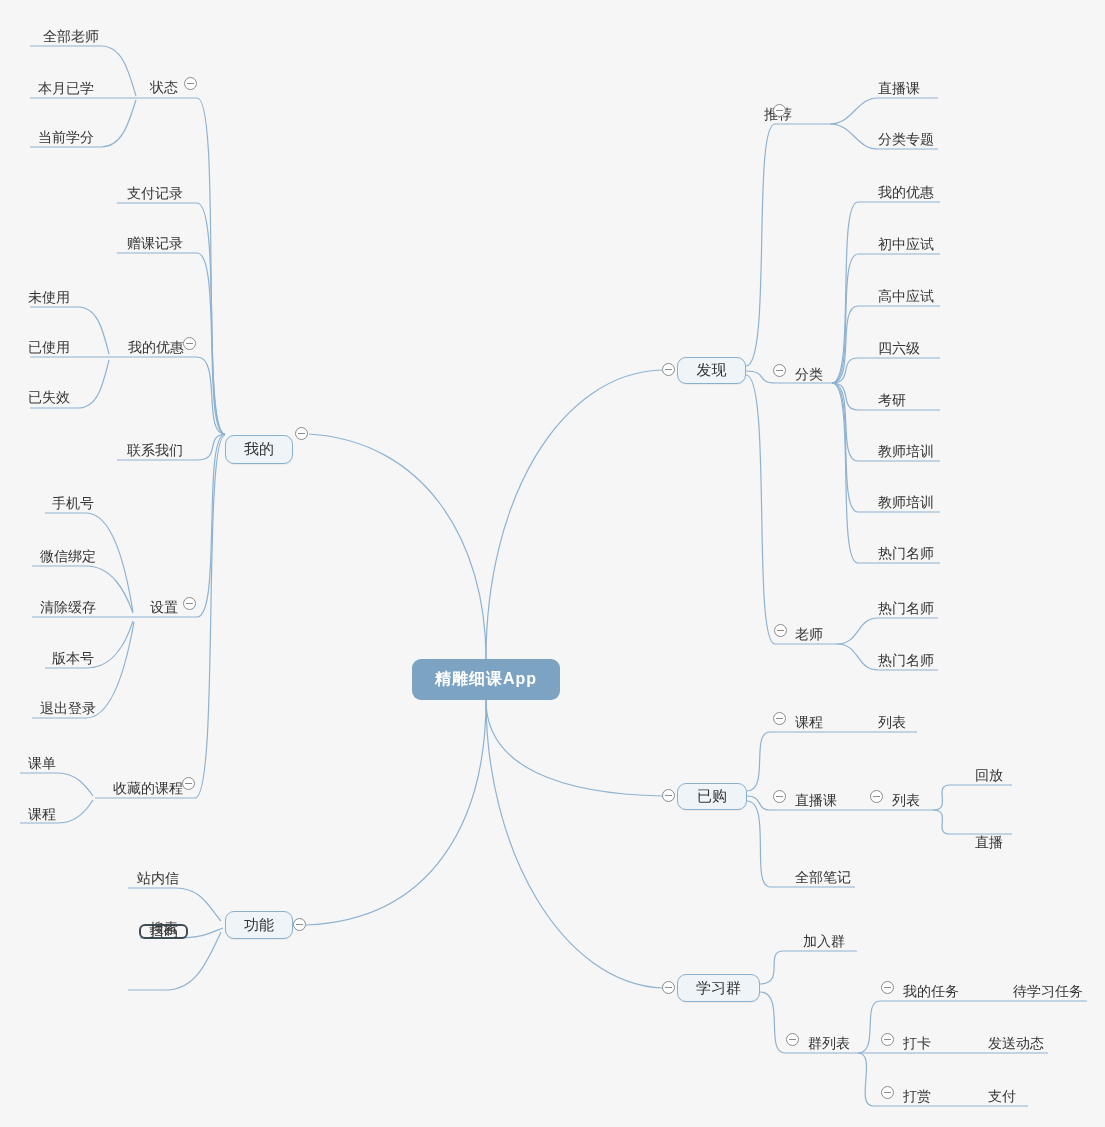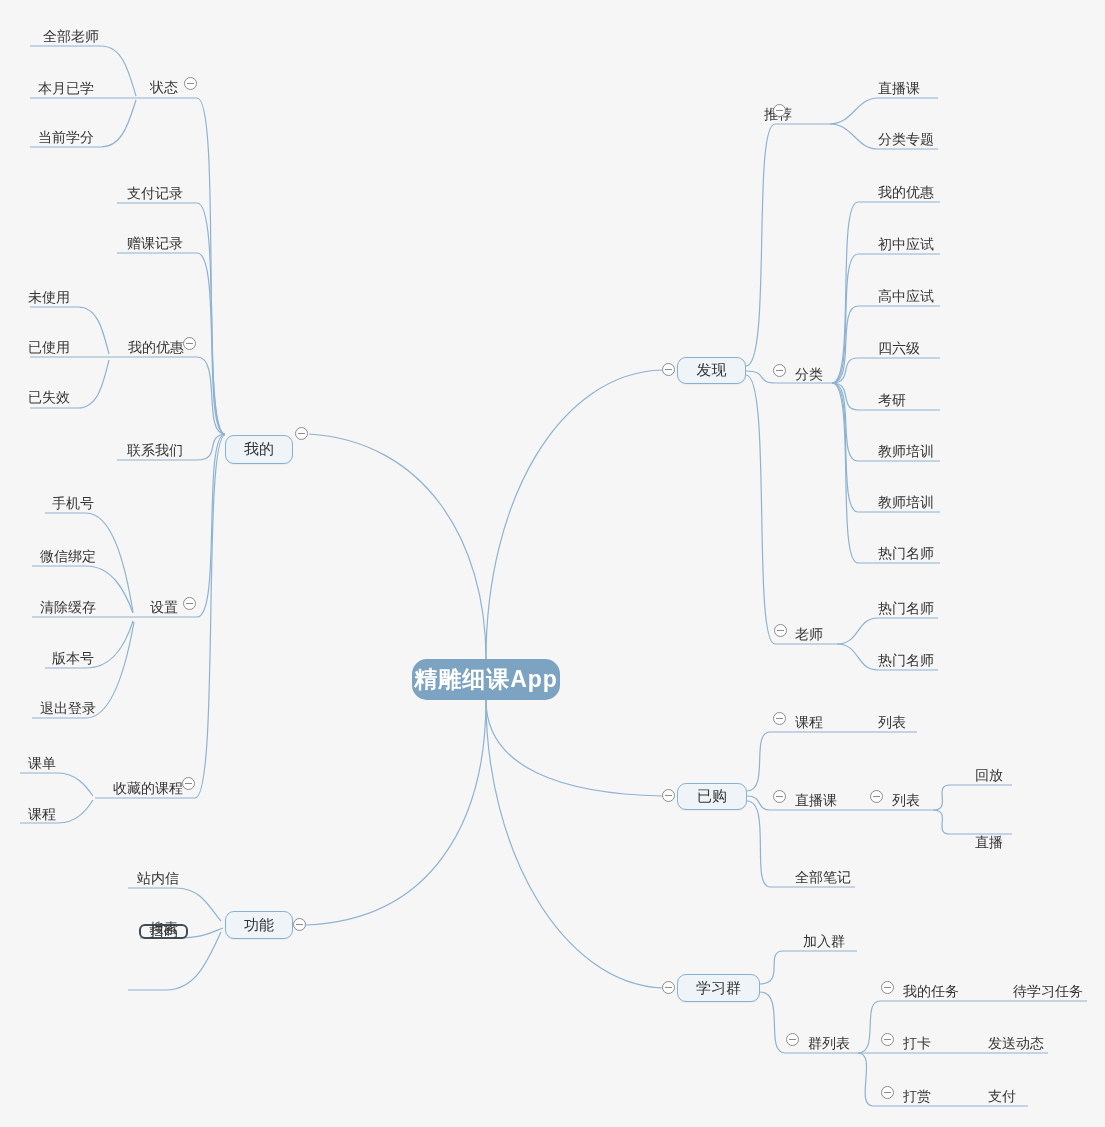--- a/index.html
+++ b/index.html
@@ -11,22 +11,22 @@
   *{box-sizing:border-box;margin:0;padding:0}
   body{font-family:"Liberation Sans","DejaVu Sans",sans-serif;background:#e9e9e9}
   #canvas{position:relative;width:1105px;height:1127px;background:var(--background);overflow:hidden}
   svg.links{position:absolute;left:0;top:0}
   svg.links path{stroke:var(--line);stroke-width:1.2;fill:none}
   .lbl{position:absolute;font-size:14px;color:var(--text);white-space:nowrap;line-height:20px;cursor:default}
   .node-box{position:absolute;background:var(--node-fill);border:1px solid var(--node-border);
     border-radius:9px;display:flex;align-items:center;justify-content:center;
     font-size:15px;color:var(--text);box-shadow:0 1px 1px rgba(0,0,0,0.05)}
   .root-box{position:absolute;background:var(--root-fill);color:var(--root-text);
-    border-radius:15px;display:flex;align-items:center;justify-content:center;
-    font-size:23px;font-weight:bold;letter-spacing:1px}
+    border-radius:9px;display:flex;align-items:center;justify-content:center;
+    font-size:16px;font-weight:bold;letter-spacing:1px}
   .collapse{position:absolute;width:13px;height:13px;border:1px solid var(--icon-border);
     border-radius:50%;background:#fff;cursor:pointer}
   .collapse::after{content:"";position:absolute;left:2px;right:2px;top:5px;height:1px;background:var(--icon-border)}
   .selection{position:absolute;border:2px solid var(--selection-border);border-radius:6px;
     display:flex;align-items:center;justify-content:center;font-size:14px;color:var(--text)}
 </style>
 </head>
 <body>
 
 <div id="canvas">

